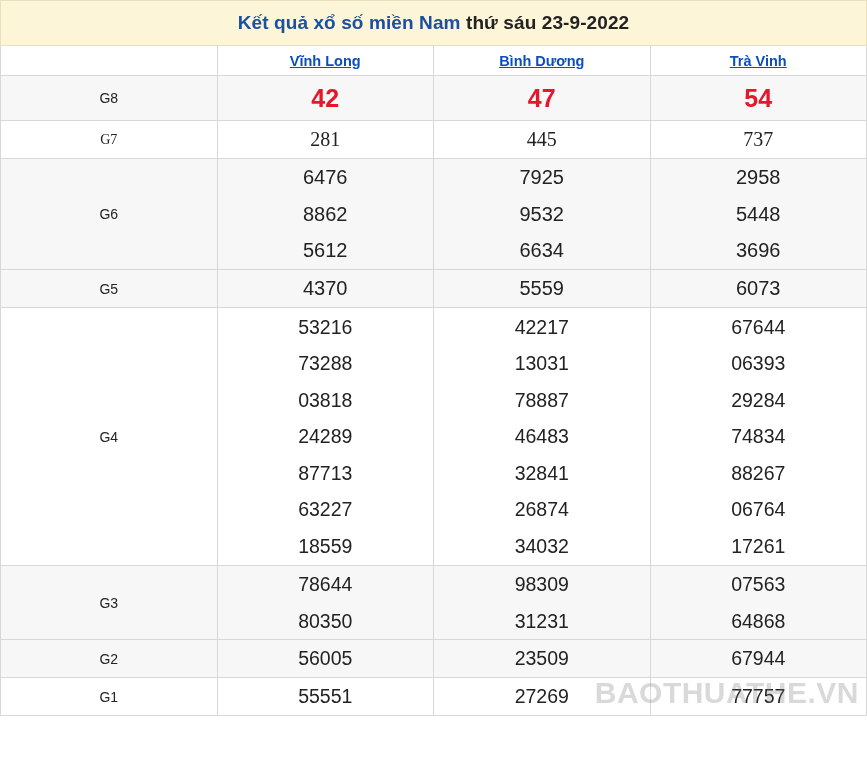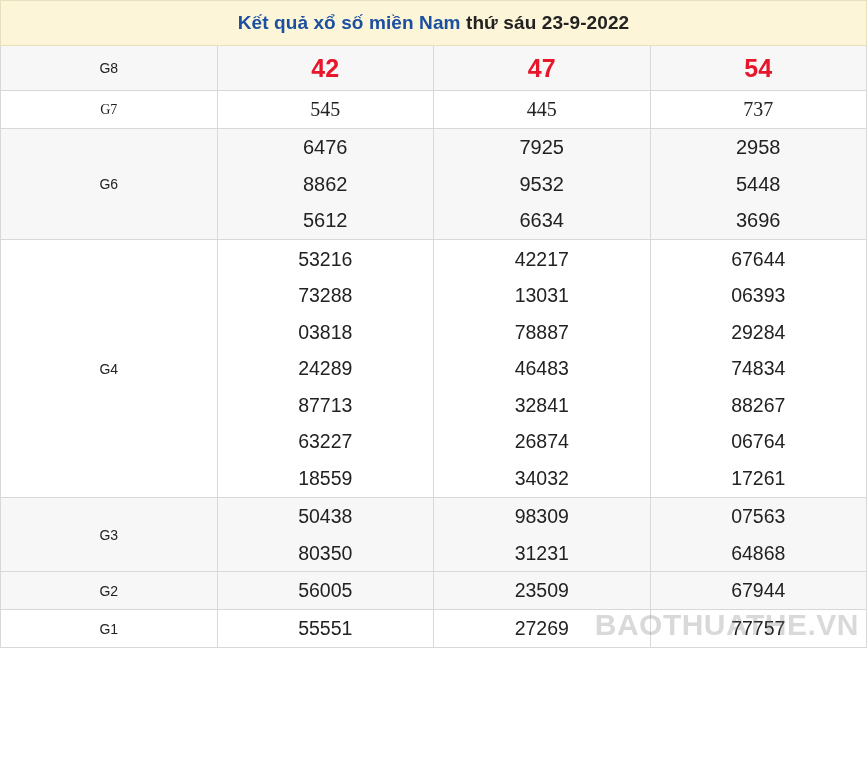--- a/index.html
+++ b/index.html
@@ -130,38 +130,44 @@
 <body>
 
 <div class="wrap">
   <table class="lottery">
     <tbody>
       <tr>
         <td class="banner-cell" colspan="4">
           <span class="banner-text"><span>Kết quả xổ số miền Nam</span> <span class="date">thứ sáu 23-9-2022</span></span>
         </td>
       </tr>
+      <tr class="prov-row">
+        <td class="blank-head"></td>
+        <td><span class="prov-link">Vĩnh Long</span></td>
+        <td><span class="prov-link">Bình Dương</span></td>
+        <td><span class="prov-link">Trà Vinh</span></td>
+      </tr>
 
       <tr class="row-grey h-g8">
         <td class="prize-label">G8</td>
         <td class="cell-multi">
             <div class="num red">42</div>
           </td>
         <td class="cell-multi">
             <div class="num red">47</div>
           </td>
         <td class="cell-multi">
             <div class="num red">54</div>
           </td>
       </tr>
 
       <tr class="row-white h-g7">
         <td class="prize-label">G7</td>
         <td class="cell-multi">
-            <div class="num">545</div>
+            <div class="num">281</div>
           </td>
         <td class="cell-multi">
             <div class="num">445</div>
           </td>
         <td class="cell-multi">
             <div class="num">737</div>
           </td>
       </tr>
 
       <tr class="row-grey h-g6">
@@ -176,20 +182,32 @@
           <div class="num">9532</div>
           <div class="num">6634</div>
         </td>
         <td class="cell-multi">
           <div class="num">2958</div>
           <div class="num">5448</div>
           <div class="num">3696</div>
         </td>
       </tr>
 
+      <tr class="row-grey h-g5">
+        <td class="prize-label">G5</td>
+        <td class="cell-multi">
+            <div class="num">4370</div>
+          </td>
+        <td class="cell-multi">
+            <div class="num">5559</div>
+          </td>
+        <td class="cell-multi">
+            <div class="num">6073</div>
+          </td>
+      </tr>
 
       <tr class="row-white h-g4">
         <td class="prize-label">G4</td>
         <td class="cell-multi">
           <div class="num small">53216</div>
           <div class="num small">73288</div>
           <div class="num small">03818</div>
           <div class="num small">24289</div>
           <div class="num small">87713</div>
           <div class="num small">63227</div>
@@ -211,21 +229,21 @@
           <div class="num small">74834</div>
           <div class="num small">88267</div>
           <div class="num small">06764</div>
           <div class="num small">17261</div>
         </td>
       </tr>
 
       <tr class="row-grey h-g3">
         <td class="prize-label">G3</td>
         <td class="cell-multi">
-          <div class="num small">50438</div>
+          <div class="num small">78644</div>
           <div class="num small">80350</div>
         </td>
         <td class="cell-multi">
           <div class="num small">98309</div>
           <div class="num small">31231</div>
         </td>
         <td class="cell-multi">
           <div class="num small">07563</div>
           <div class="num small">64868</div>
         </td>

